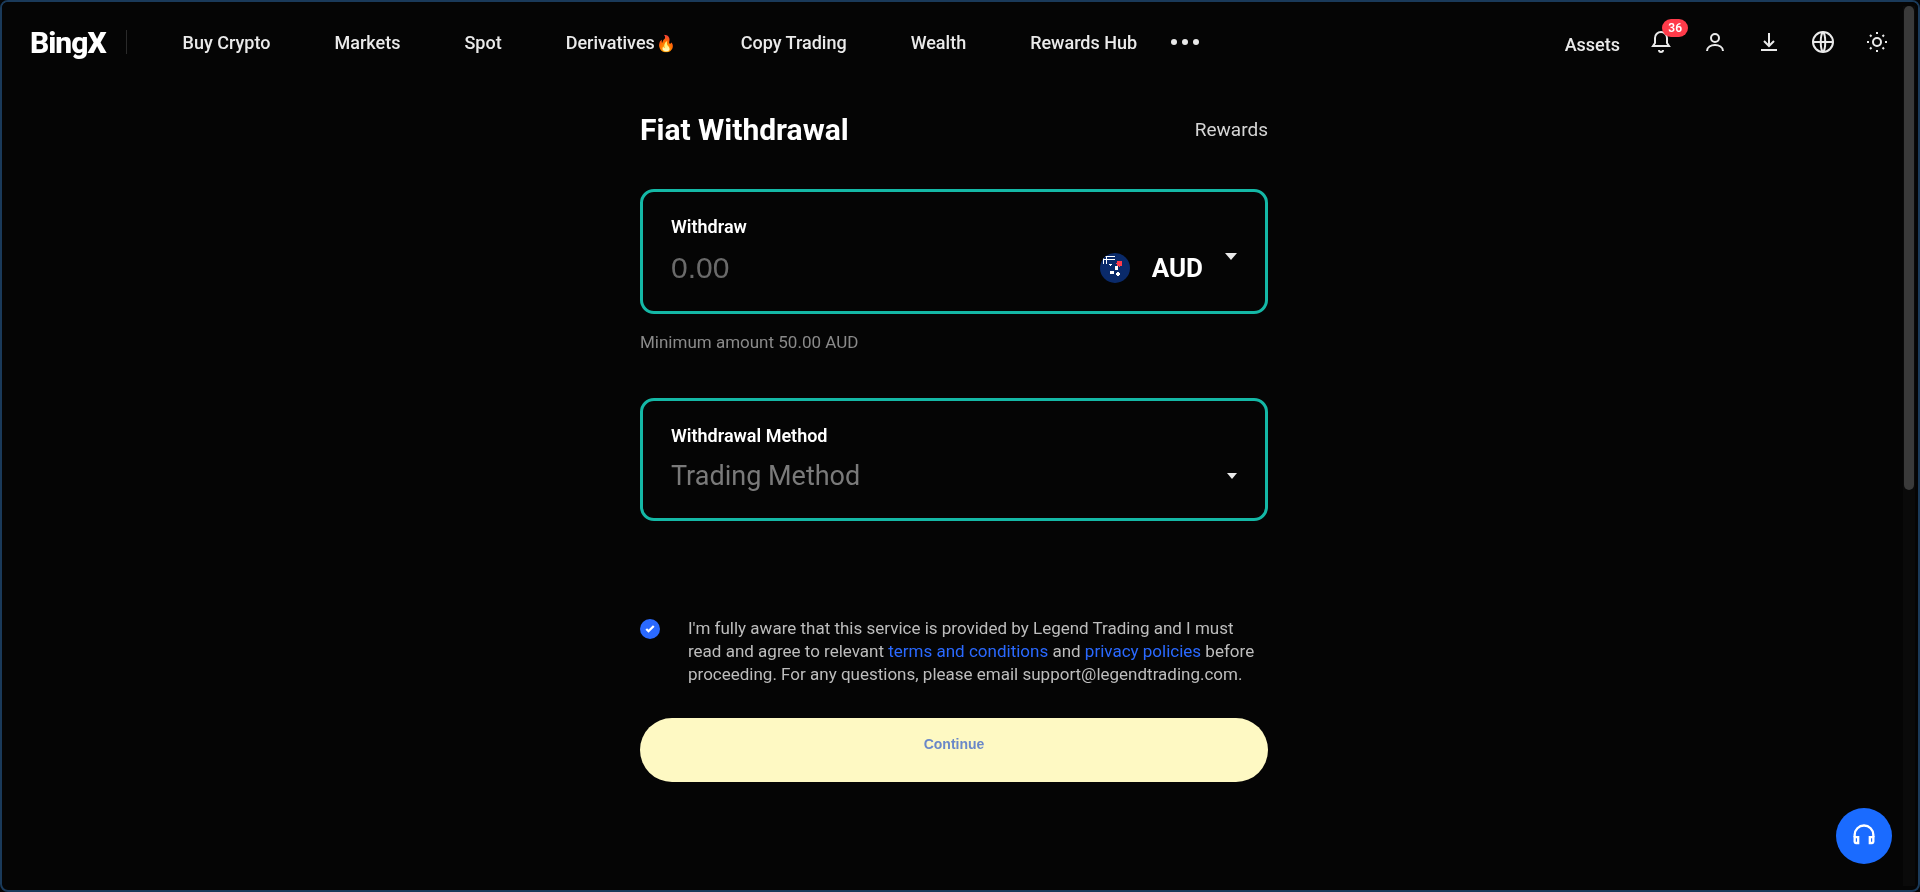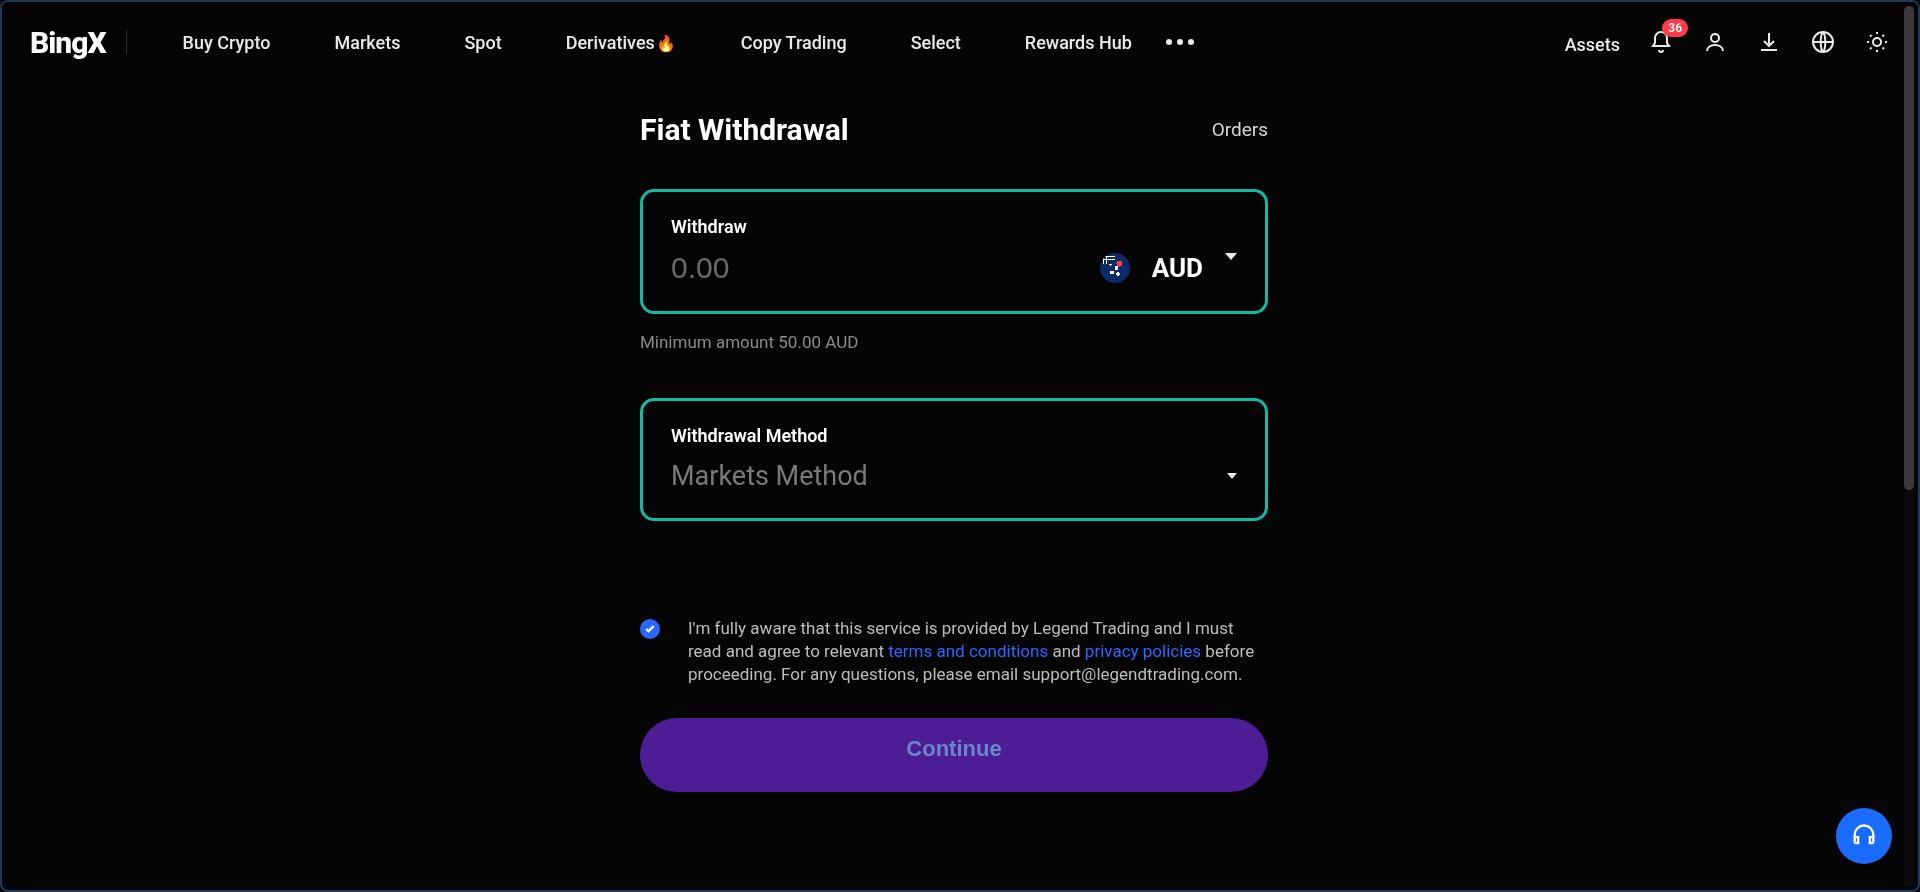--- a/index.html
+++ b/index.html
@@ -252,23 +252,23 @@
   }
   .agree-text a {
     color: #2a69ff;
     text-decoration: none;
     cursor: pointer;
   }
 
   .continue-btn {
     width: 628px;
     margin-top: 32px;
-    background: #4c1d95;
+    background: #fef9c3;
     color: #6a88c8;
-    font-size: 22px;
+    font-size: 14px;
     font-weight: 600;
     border: none;
     border-radius: 40px;
     padding: 18px 0 30px;
     cursor: pointer;
   }
 
   
   .fab {
     position: absolute;
@@ -311,21 +311,21 @@
     <span>Bing</span>
       <span class="x">X</span>
   </div>
   <div class="divider-v"></div>
   <nav class="nav">
     <a>Buy Crypto</a>
     <a>Markets</a>
     <a>Spot</a>
     <a class="fire">Derivatives</a>
     <a>Copy Trading</a>
-    <a>Select</a>
+    <a>Wealth</a>
     <a>Rewards Hub</a>
     <div class="more-dots">
       <span></span>
         <span></span>
         <span></span>
     </div>
   </nav>
   <div class="header-right">
     <span class="link">Assets</span>
     <div class="icon-btn">
@@ -361,40 +361,40 @@
           <circle cx="12" cy="12" r="4"></circle>
           <path d="M12 2v2M12 20v2M2 12h2M20 12h2M5 5l1.5 1.5M17.5 17.5L19 19M5 19l1.5-1.5M17.5 6.5L19 5"></path>
         </svg>
     </div>
   </div>
 </div>
 
 <div class="main">
   <div class="title-row">
     <h1>Fiat Withdrawal</h1>
-    <span class="orders">Orders</span>
+    <span class="orders">Rewards</span>
   </div>
 
   <div class="card">
     <div class="card-label">Withdraw</div>
     <div class="amount-row">
       <input class="amount-input" placeholder="0.00" style="">
       <div class="currency-sel">
         <div class="flag"></div>
         <span class="cur-code">AUD</span>
         <span class="caret-dn"></span>
       </div>
     </div>
   </div>
   <div class="hint">Minimum amount 50.00 AUD</div>
 
   <div class="card method-card">
     <div class="card-label">Withdrawal Method</div>
     <div class="method-row">
-      <span class="method-placeholder">Markets Method</span>
+      <span class="method-placeholder">Trading Method</span>
       <span class="caret-sm"></span>
     </div>
   </div>
 
   <div class="agree">
     <div class="check">
       <svg viewBox="0 0 16 16">
           <path d="M3 8l3 3 7-7"></path>
         </svg>
     </div>

